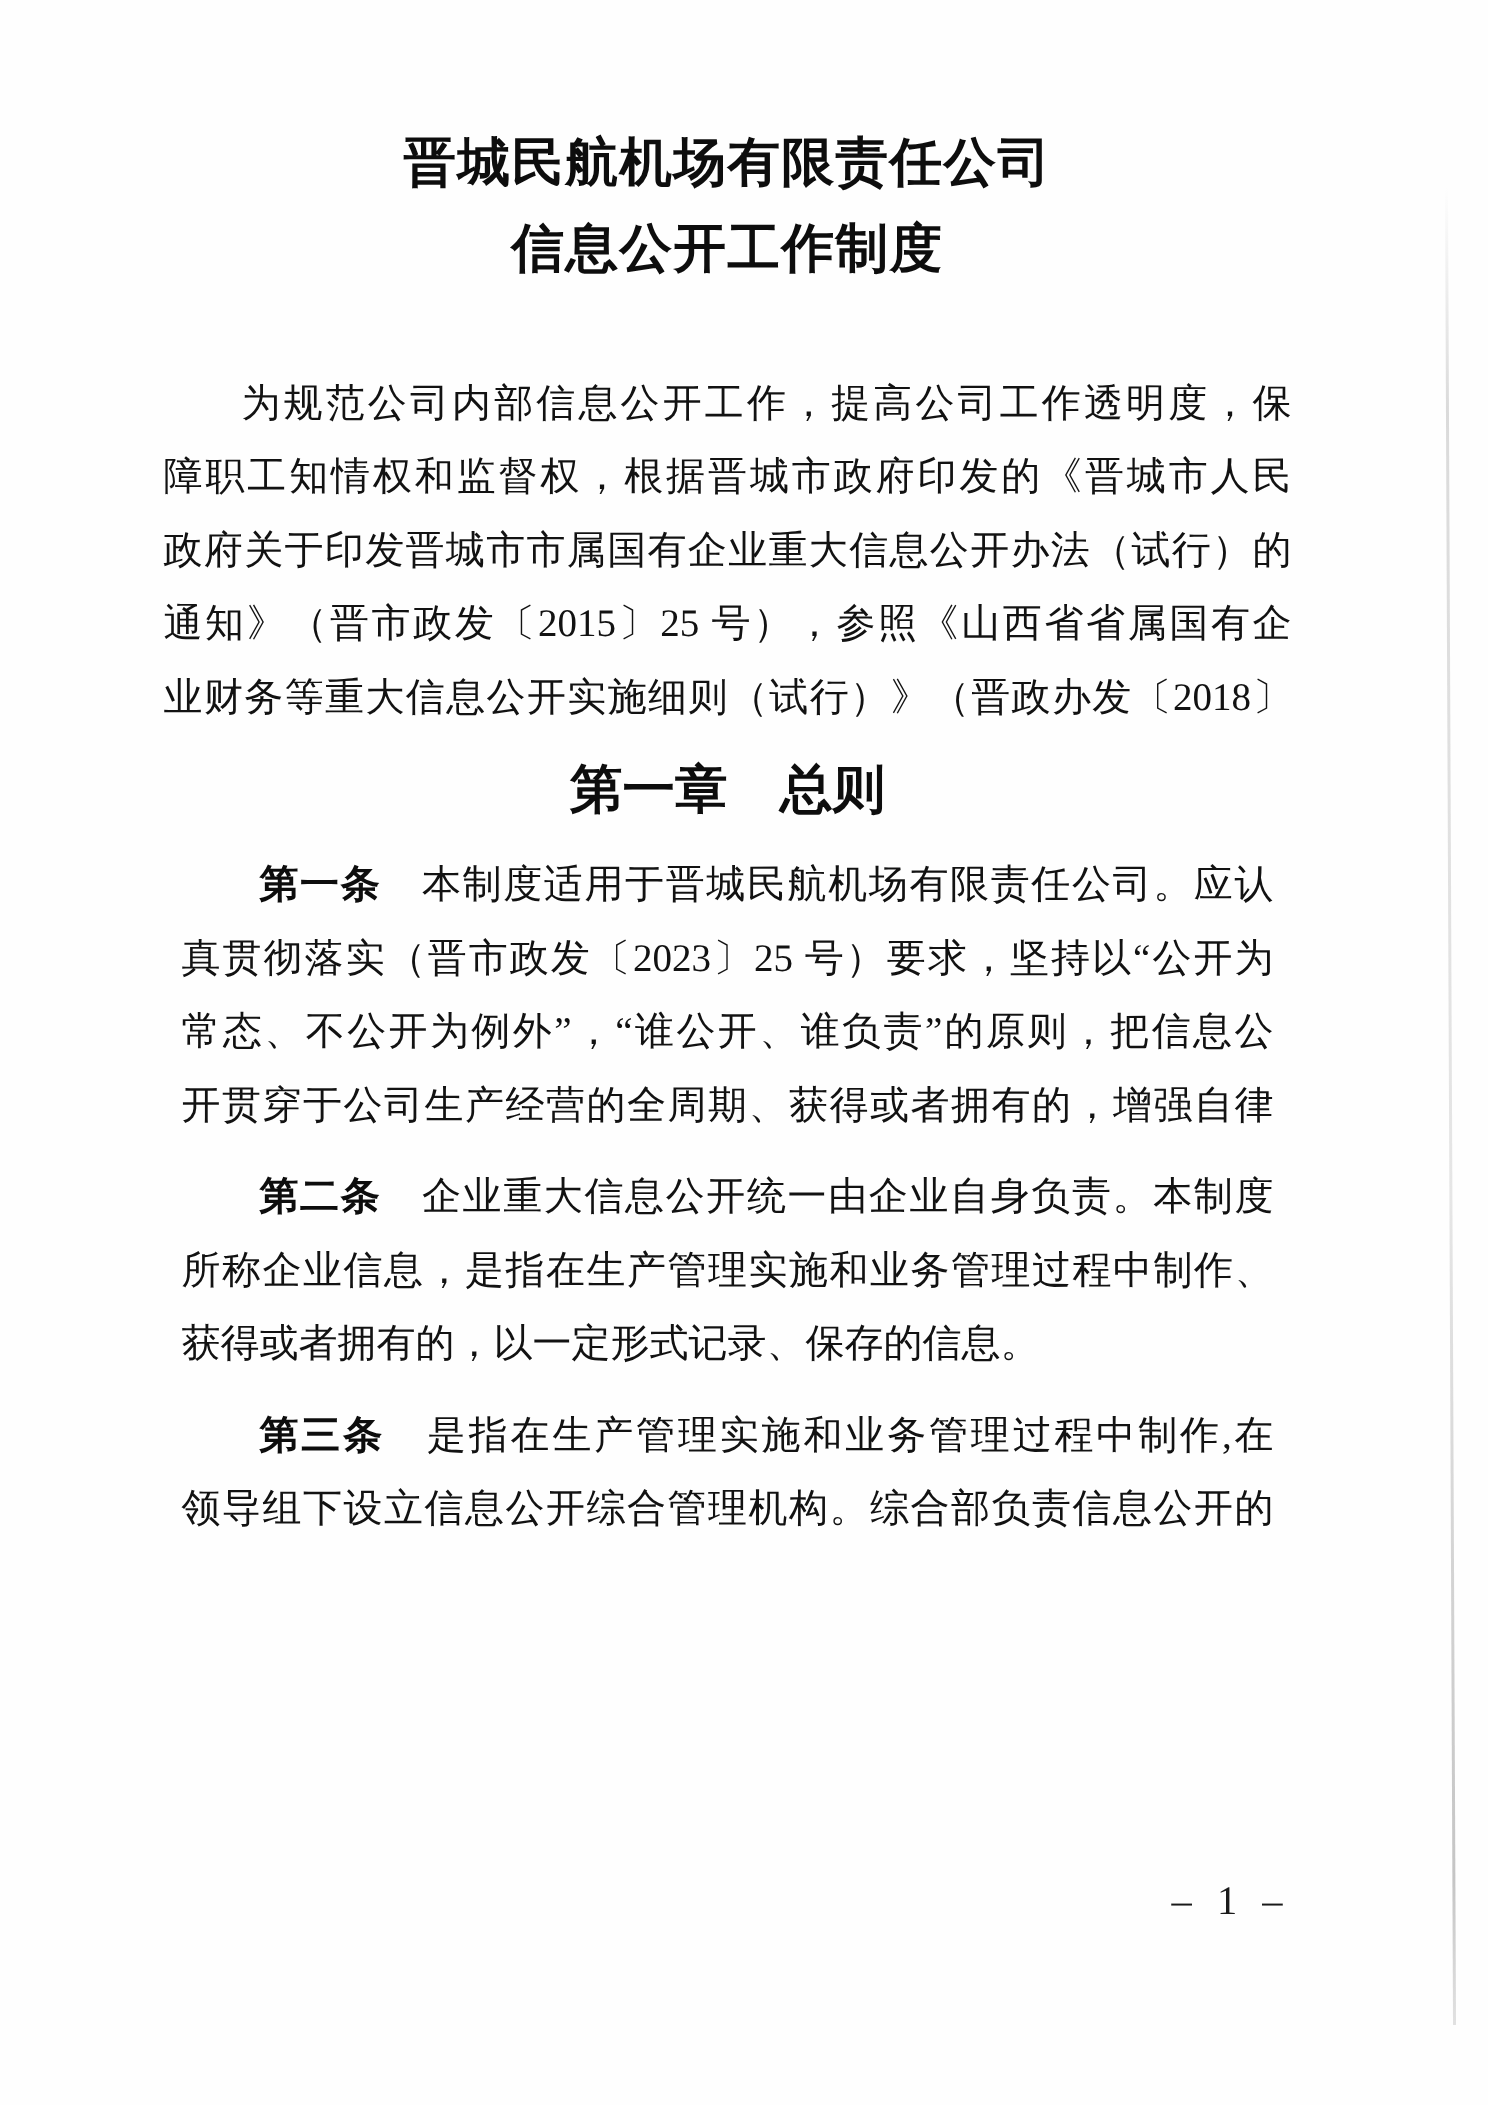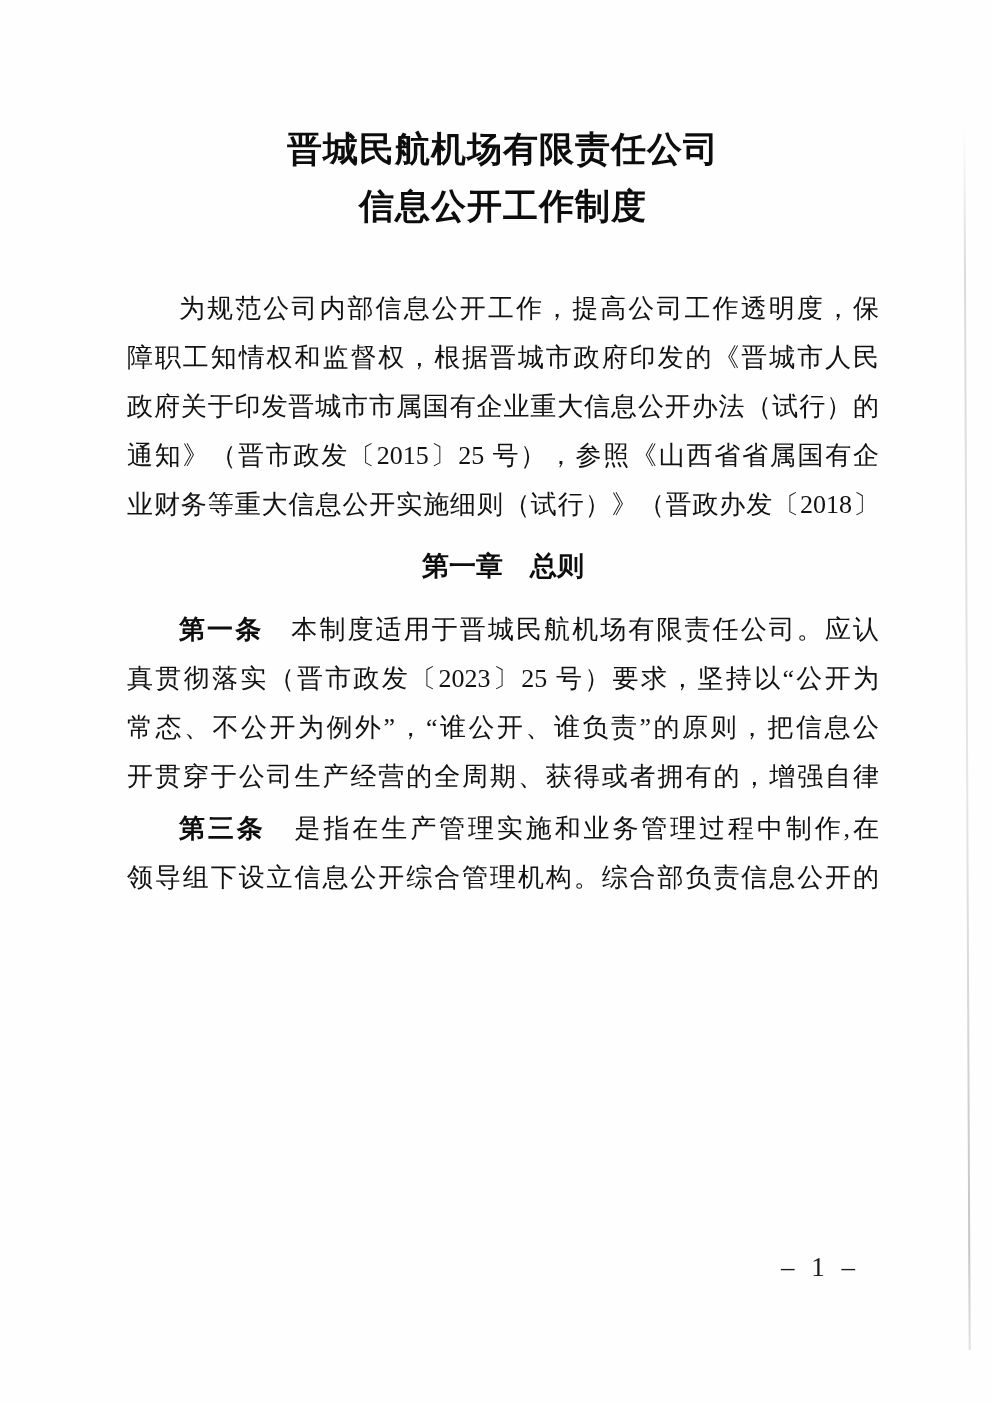--- a/index.html
+++ b/index.html
@@ -10,23 +10,23 @@
     overflow:hidden;
     font-family:"Liberation Serif","DejaVu Serif",serif;
     color:#121212;
   }
   .page{
     position:absolute;inset:0;
     background:#fefefe;
   }
   .content{
     position:absolute;
-    left:127px;top:0;
+    left:109px;top:0;
     width:752px;
-    padding-top:120px;
+    padding-top:80px;
   }
   .doc-title{
     text-align:center;
     font-family:"Liberation Sans","DejaVu Sans",sans-serif;
     font-weight:700;
     font-size:35px;
     line-height:57px;
     letter-spacing:1px;
     color:#0d0d0d;
   }
@@ -43,26 +43,26 @@
   .line.last{
     text-align-last:left;
   }
   .indent{
     text-indent:2em;
   }
   .chapter{
     margin:13px 0;
     font-family:"Liberation Sans","DejaVu Sans",sans-serif;
     font-weight:700;
-    font-size:27px;
+    font-size:35px;
     line-height:49px;
     text-align:center;
     color:#0d0d0d;
   }
-  .article{margin:0;}
+  .article{margin:12px;}
   .article-1{margin-top:14px;}
   .article-2{margin-top:4px;}
   .article-3{margin-top:3px;}
   .art-num{
     font-family:"Liberation Sans","DejaVu Sans",sans-serif;
     font-weight:700;
     color:#0d0d0d;
   }
   .page-number{
     position:absolute;
@@ -109,20 +109,25 @@
 
       <h2 class="chapter">第一章　总则</h2>
 
       <div class="article article-1">
         <div class="line indent"><span class="art-num">第一条</span><span>　本制度适用于晋城民航机场有限责任公司。应认</span></div>
         <div class="line">真贯彻落实（晋市政发〔2023〕25 号）要求，坚持以“公开为</div>
         <div class="line">常态、不公开为例外”，“谁公开、谁负责”的原则，把信息公</div>
         <div class="line">开贯穿于公司生产经营的全周期、获得或者拥有的，增强自律</div>
       </div>
 
+      <div class="article article-2">
+        <div class="line indent"><span class="art-num">第二条</span><span>　企业重大信息公开统一由企业自身负责。本制度</span></div>
+        <div class="line">所称企业信息，是指在生产管理实施和业务管理过程中制作、</div>
+        <div class="line last">获得或者拥有的，以一定形式记录、保存的信息。</div>
+      </div>
 
       <div class="article article-3">
         <div class="line indent"><span class="art-num">第三条</span><span>　是指在生产管理实施和业务管理过程中制作,在</span></div>
         <div class="line">领导组下设立信息公开综合管理机构。综合部负责信息公开的</div>
       </div>
 
     </section>
   </div>
 
   <div class="page-number">– 1 –</div>

